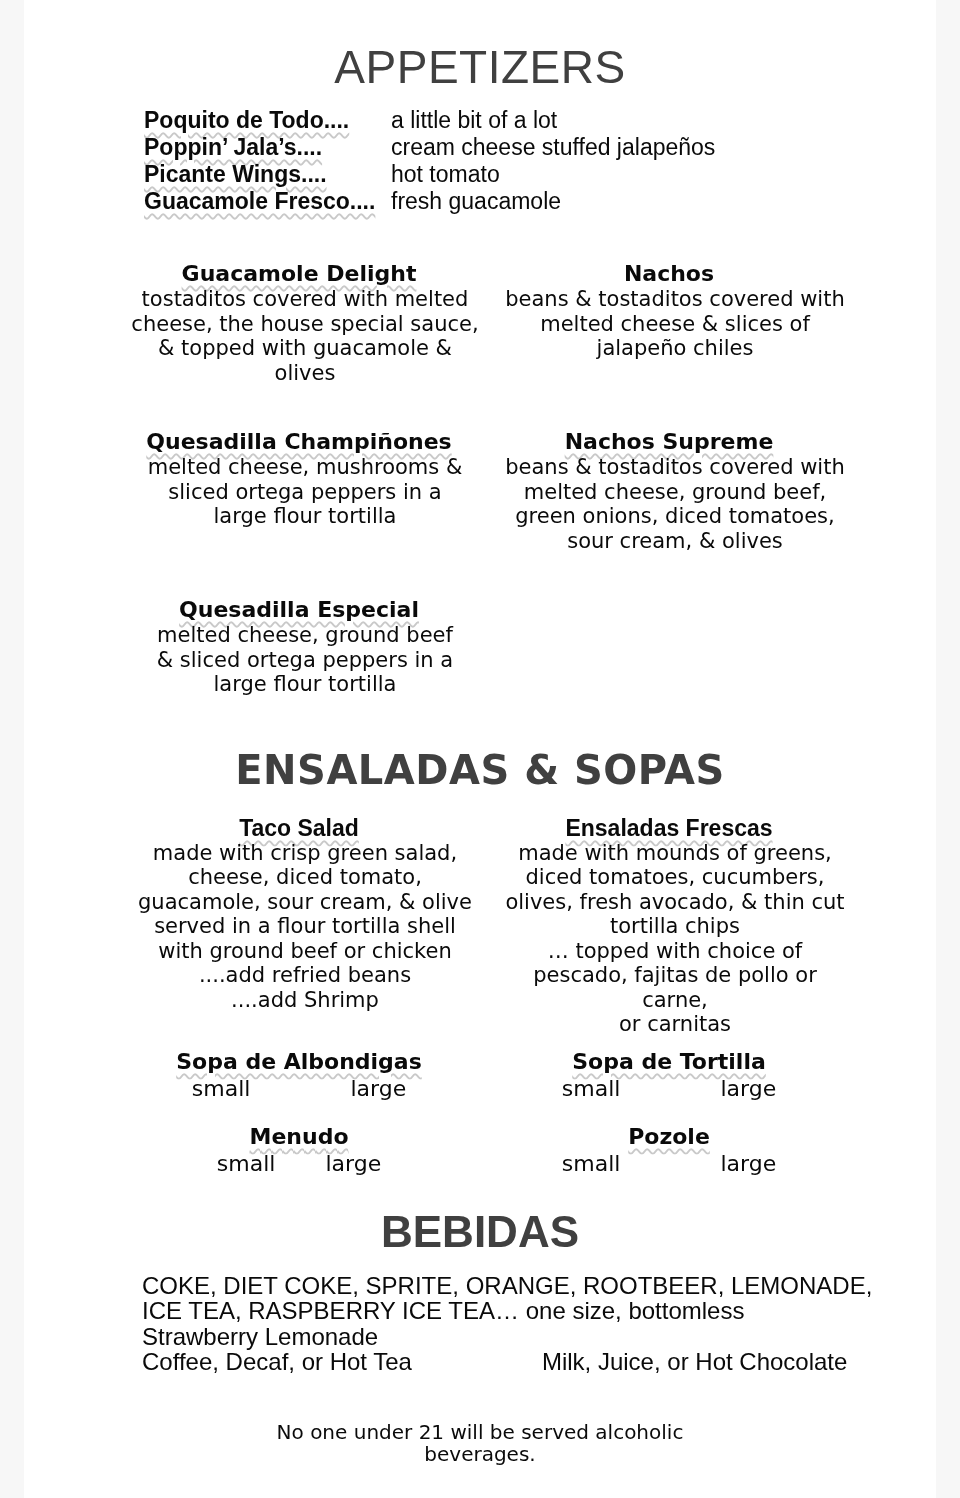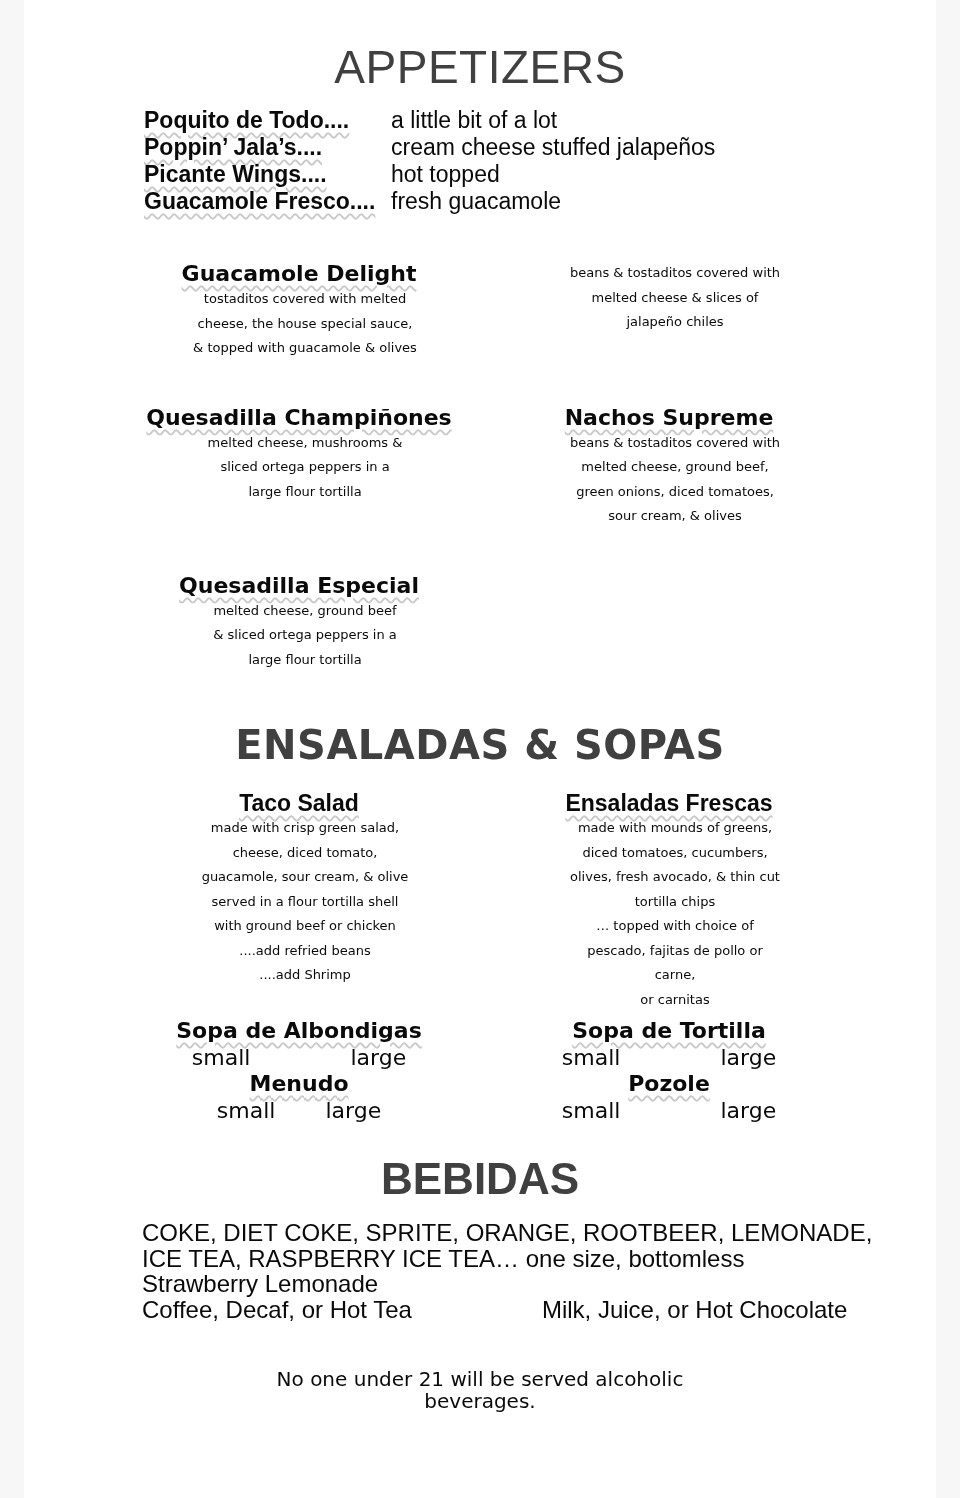--- a/index.html
+++ b/index.html
@@ -53,29 +53,29 @@
   
   .two-col {
     width: 740px;
     margin-left: 90px;
     display: grid;
     grid-template-columns: 370px 370px;
     text-align: center;
   }
   .app-grid { margin-top: 46px; row-gap: 44px; }
   .cell-name { font-weight: 700; font-size: 22px; line-height: 26px; }
-  .cell-desc { font-size: 13px; line-height: 24.5px; white-space: pre-line; margin-left: 12px; }
+  .cell-desc { font-size: 21px; line-height: 24.5px; white-space: pre-line; margin-left: 12px; }
 
   .salads { margin-top: 22px; }
   .salad-name {
     font-family: "Liberation Sans", sans-serif;
     font-weight: 700; font-size: 23px; line-height: 26px;
   }
 
-  .soups { margin-top: 6px; }
+  .soups { margin-top: 12px; row-gap: 22px; }
   .soup-name { font-weight: 700; font-size: 22px; line-height: 26px; }
   .sizes {
     display: flex; justify-content: center; gap: 100px;
     font-size: 22px; line-height: 27px;
   }
   .sizes.narrow { gap: 50px; }
 
   
   .bev {
     margin: 16px 0 0 118px;
@@ -100,35 +100,36 @@
   <h1 class="sec-title title-appetizers">APPETIZERS</h1>
 
   <div class="quick-list">
     <div class="q-row">
       <span class="q-name squiggle">Poquito de Todo....</span><span class="q-desc">a little bit of a lot</span>
     </div>
     <div class="q-row">
       <span class="q-name squiggle">Poppin’ Jala’s....</span><span class="q-desc">cream cheese stuffed jalapeños</span>
     </div>
     <div class="q-row">
-      <span class="q-name squiggle">Picante Wings....</span><span class="q-desc">hot topped</span>
+      <span class="q-name squiggle">Picante Wings....</span><span class="q-desc">hot tomato</span>
     </div>
     <div class="q-row">
       <span class="q-name squiggle">Guacamole Fresco....</span><span class="q-desc">fresh guacamole</span>
     </div>
   </div>
 
   <div class="two-col app-grid">
     <div class="cell">
       <div class="cell-name"><span class="squiggle">Guacamole Delight</span></div>
       <div class="cell-desc">tostaditos covered with melted
 cheese, the house special sauce,
 &amp; topped with guacamole &amp; olives</div>
     </div>
     <div class="cell">
+      <div class="cell-name"><span>Nachos</span></div>
       <div class="cell-desc">beans &amp; tostaditos covered with
 melted cheese &amp; slices of
 jalapeño chiles</div>
     </div>
     <div class="cell">
       <div class="cell-name"><span class="squiggle">Quesadilla Champiñones</span></div>
       <div class="cell-desc">melted cheese, mushrooms &amp;
 sliced ortega peppers in a
 large flour tortilla</div>
     </div>

